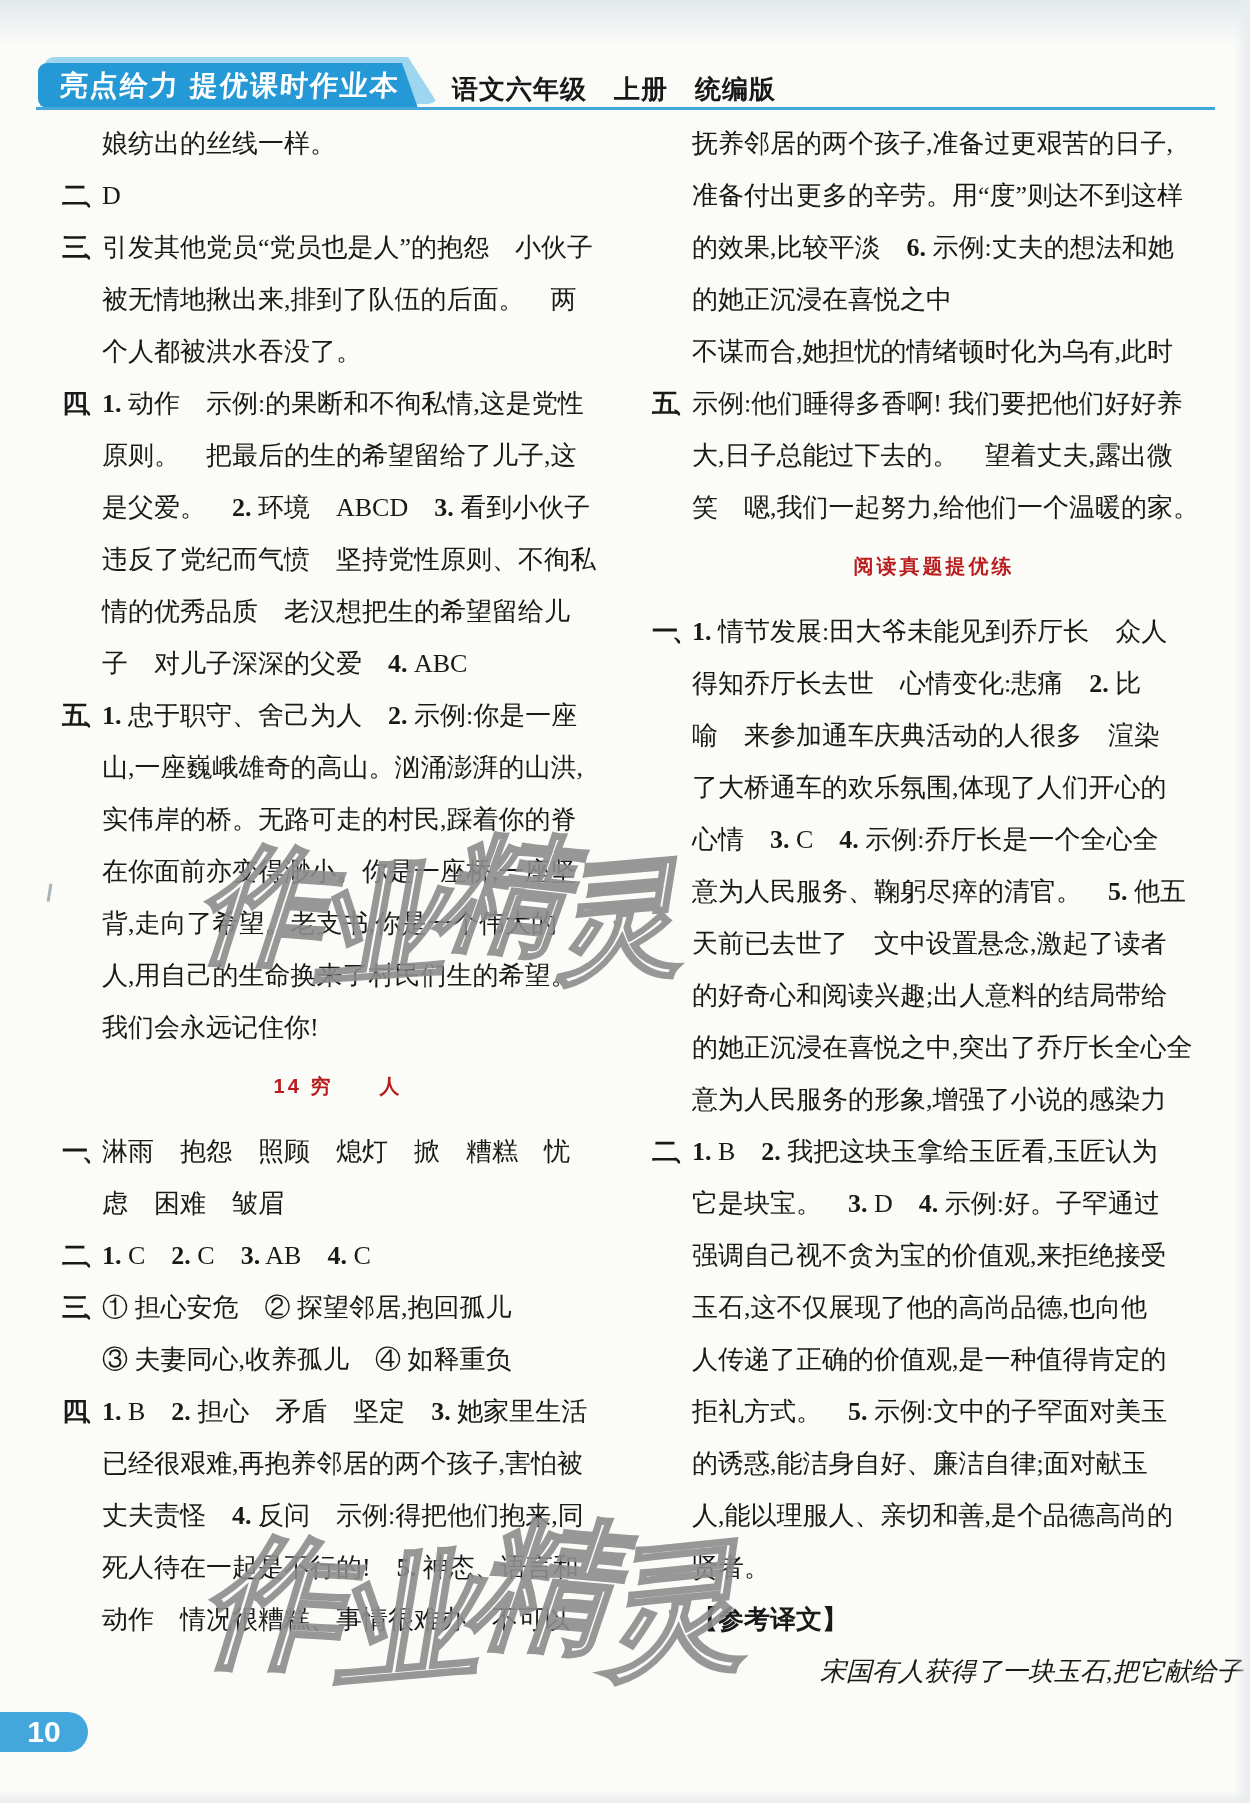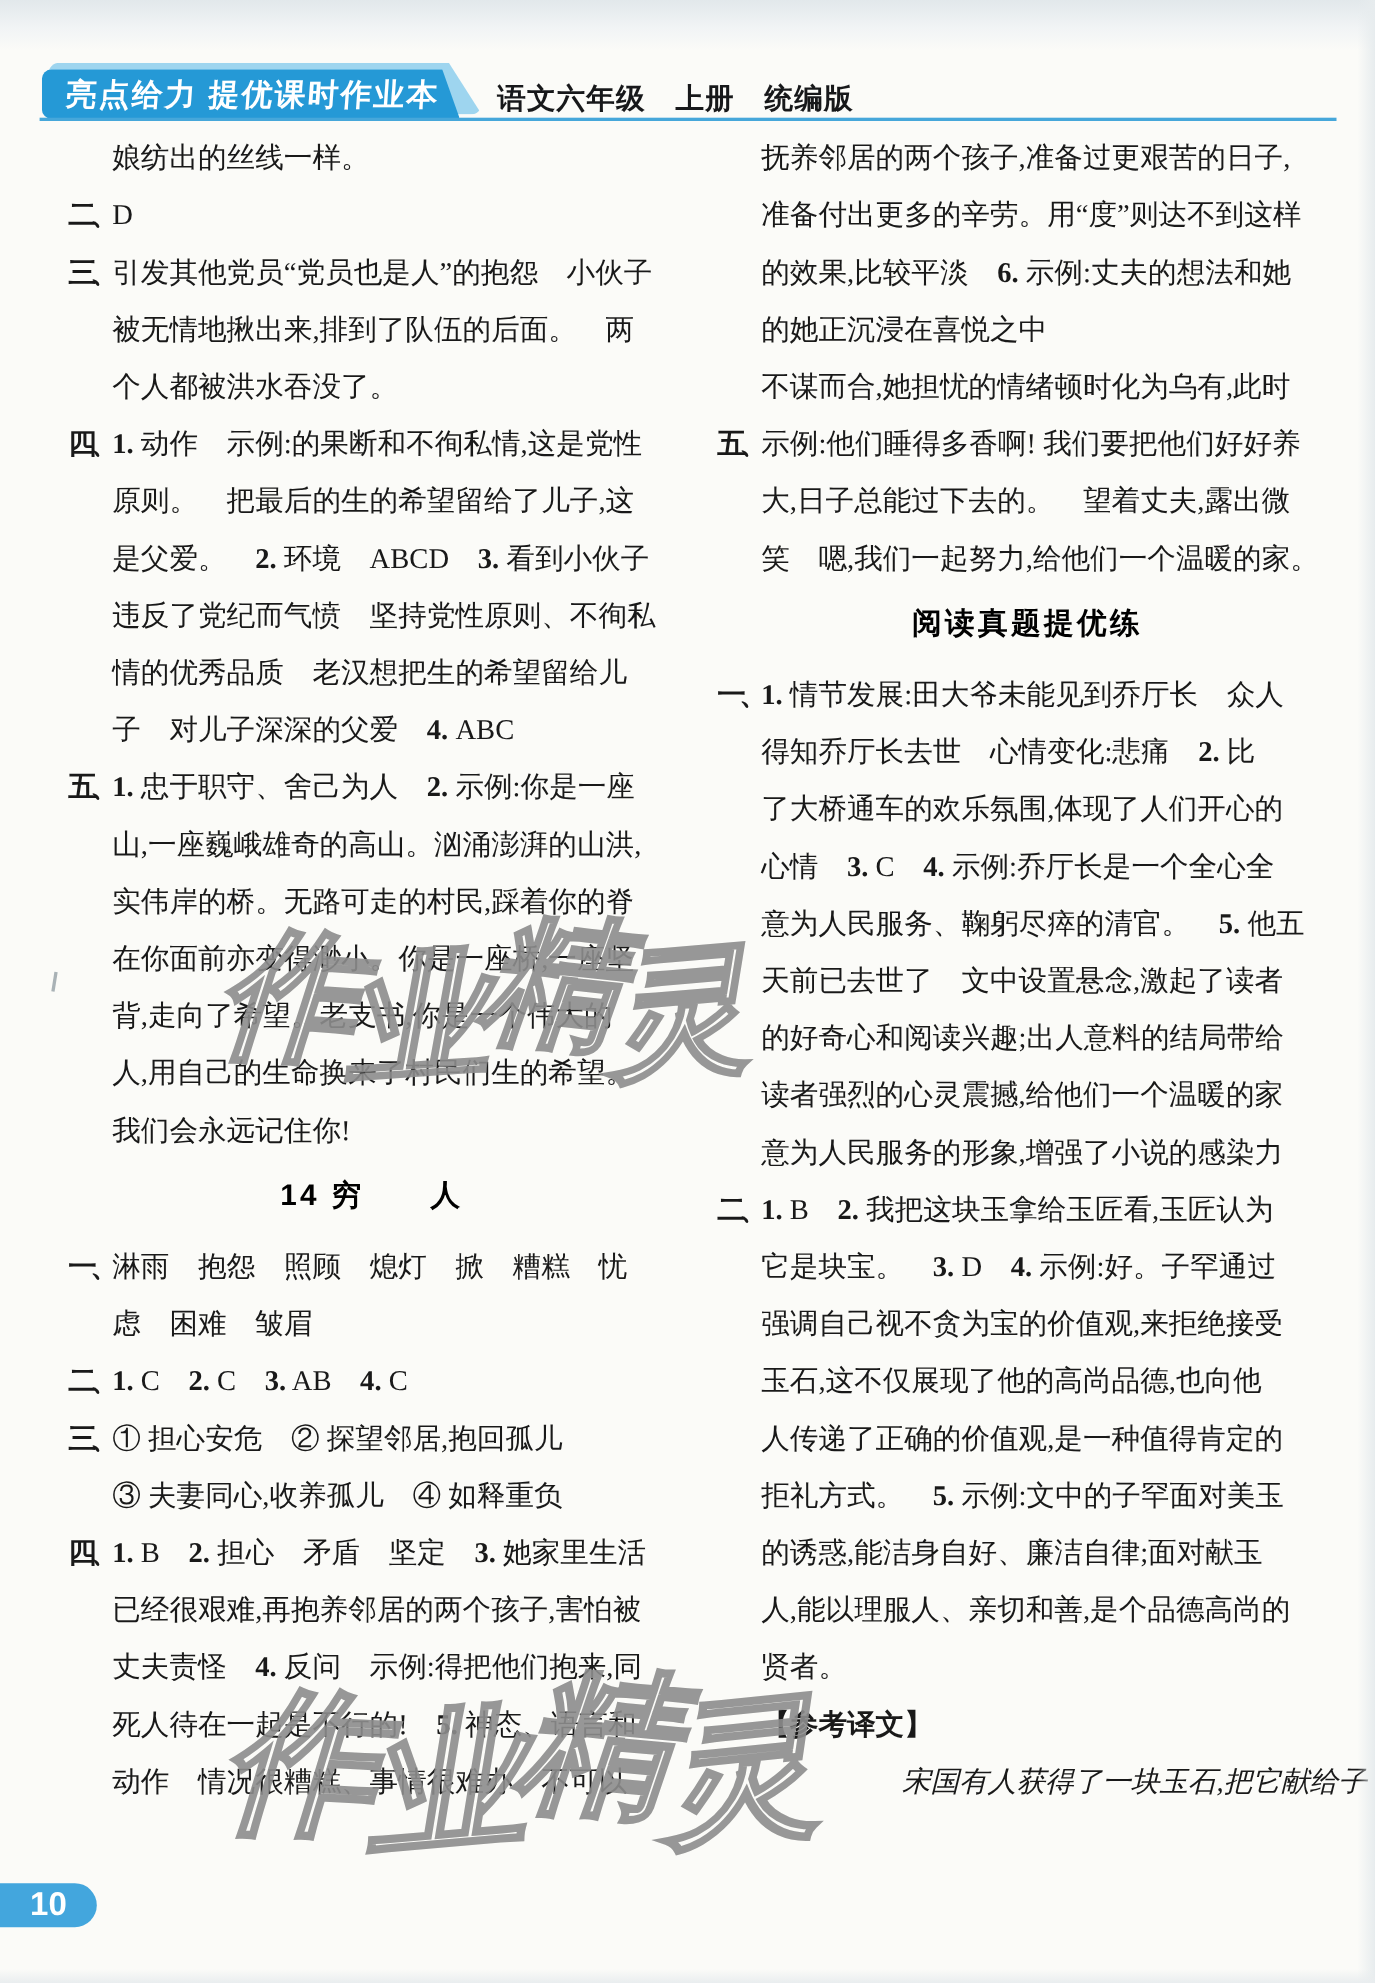--- a/index.html
+++ b/index.html
@@ -34,21 +34,21 @@
 
   
   .col{position:absolute;top:118px;font-size:26px;}
   .col-left{left:62px;width:552px;}
   .col-right{left:652px;width:564px;}
   .line{position:relative;padding-left:40px;line-height:52px;min-height:52px;white-space:nowrap;}
   .line .marker{position:absolute;left:0;top:0;font-weight:bold;letter-spacing:-6px;}
   .line .b{font-weight:bold;}
   .line.kai{padding-left:168px;font-style:italic;}
   .sec-heading{font-family:"Liberation Sans","DejaVu Sans",sans-serif;font-weight:bold;
-    color:#000000;font-size:27px;line-height:52px;text-align:center;
+    color:#b91c1c;font-size:20px;line-height:52px;text-align:center;
     margin:6px 0 14px 0;letter-spacing:3px;}
 
   
   .wm{position:absolute;font-family:"Liberation Sans","DejaVu Sans",sans-serif;font-weight:bold;
     color:transparent;-webkit-text-stroke:3px #8d8d8d;letter-spacing:-10px;
     white-space:nowrap;pointer-events:none;z-index:6;opacity:.9;}
   .wm span{display:inline-block;}
   .wm1{left:212px;top:808px;font-size:128px;transform:skewX(-14deg) rotate(-2deg);}
   .wm2{left:218px;top:1492px;font-size:142px;transform:skewX(-14deg) rotate(-3deg);}
   .wm .wc0{transform:rotate(6deg) translateY(6px);}
@@ -117,26 +117,27 @@
       <div class="line"><span>准备付出更多的辛劳。用“度”则达不到这样</span></div>
       <div class="line"><span>的效果,比较平淡　</span><span class="b">6.</span><span> 示例:丈夫的想法和她</span></div>
       <div class="line"><span>的她正沉浸在喜悦之中</span></div>
       <div class="line"><span>不谋而合,她担忧的情绪顿时化为乌有,此时</span></div>
       <div class="line"><span class="marker">五、</span><span>示例:他们睡得多香啊! 我们要把他们好好养</span></div>
       <div class="line"><span>大,日子总能过下去的。　望着丈夫,露出微</span></div>
       <div class="line"><span>笑　嗯,我们一起努力,给他们一个温暖的家。</span></div>
       <div class="sec-heading">阅读真题提优练</div>
       <div class="line"><span class="marker">一、</span><span class="b">1.</span><span> 情节发展:田大爷未能见到乔厅长　众人</span></div>
       <div class="line"><span>得知乔厅长去世　心情变化:悲痛　</span><span class="b">2.</span><span> 比</span></div>
+      <div class="line"><span>喻　来参加通车庆典活动的人很多　渲染</span></div>
       <div class="line"><span>了大桥通车的欢乐氛围,体现了人们开心的</span></div>
       <div class="line"><span>心情　</span><span class="b">3.</span><span> C　</span><span class="b">4.</span><span> 示例:乔厅长是一个全心全</span></div>
       <div class="line"><span>意为人民服务、鞠躬尽瘁的清官。　</span><span class="b">5.</span><span> 他五</span></div>
       <div class="line"><span>天前已去世了　文中设置悬念,激起了读者</span></div>
       <div class="line"><span>的好奇心和阅读兴趣;出人意料的结局带给</span></div>
-      <div class="line"><span>读者强烈的心灵震撼,给他们一个温暖的家</span></div>
+      <div class="line"><span>的她正沉浸在喜悦之中,突出了乔厅长全心全</span></div>
       <div class="line"><span>意为人民服务的形象,增强了小说的感染力</span></div>
       <div class="line"><span class="marker">二、</span><span class="b">1.</span><span> B　</span><span class="b">2.</span><span> 我把这块玉拿给玉匠看,玉匠认为</span></div>
       <div class="line"><span>它是块宝。　</span><span class="b">3.</span><span> D　</span><span class="b">4.</span><span> 示例:好。子罕通过</span></div>
       <div class="line"><span>强调自己视不贪为宝的价值观,来拒绝接受</span></div>
       <div class="line"><span>玉石,这不仅展现了他的高尚品德,也向他</span></div>
       <div class="line"><span>人传递了正确的价值观,是一种值得肯定的</span></div>
       <div class="line"><span>拒礼方式。　</span><span class="b">5.</span><span> 示例:文中的子罕面对美玉</span></div>
       <div class="line"><span>的诱惑,能洁身自好、廉洁自律;面对献玉</span></div>
       <div class="line"><span>人,能以理服人、亲切和善,是个品德高尚的</span></div>
       <div class="line"><span>贤者。</span></div>

